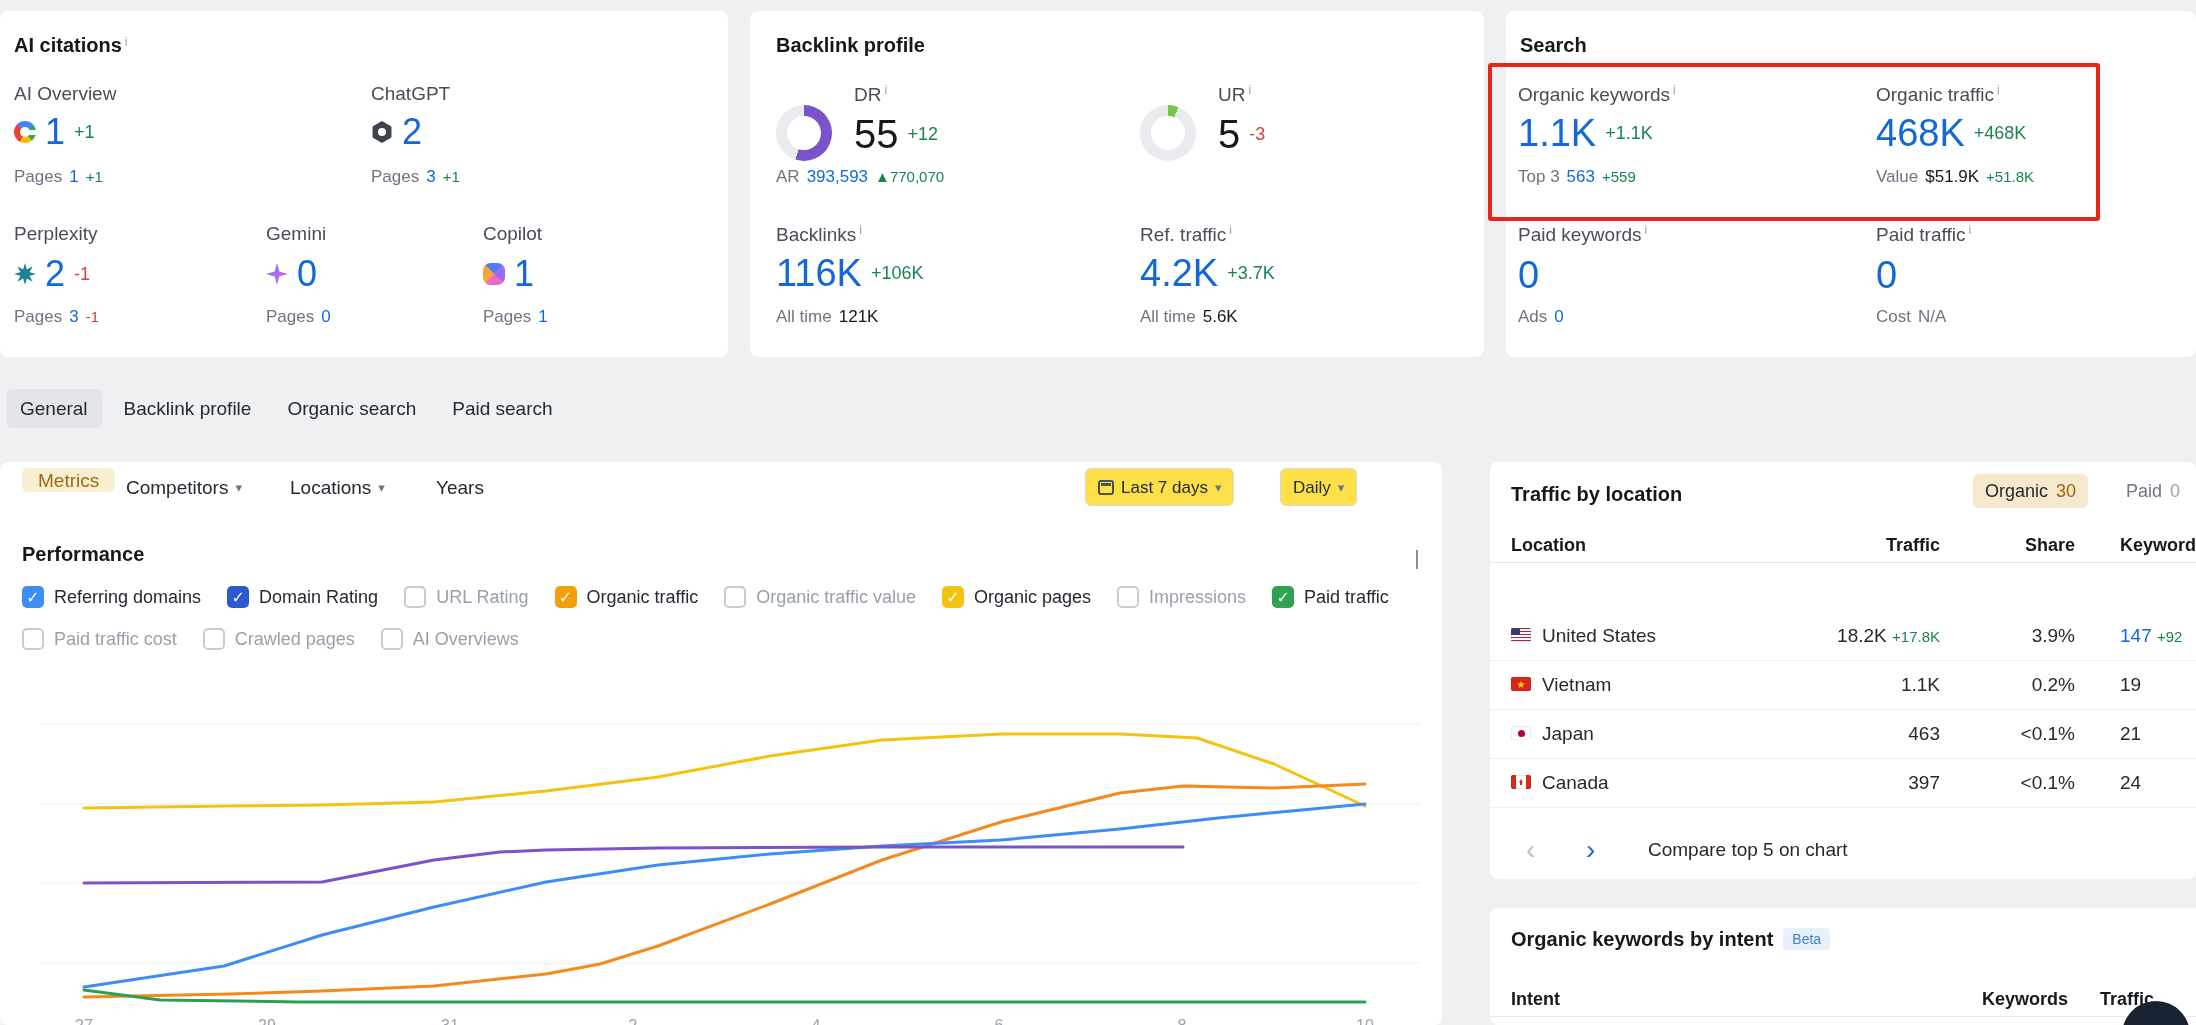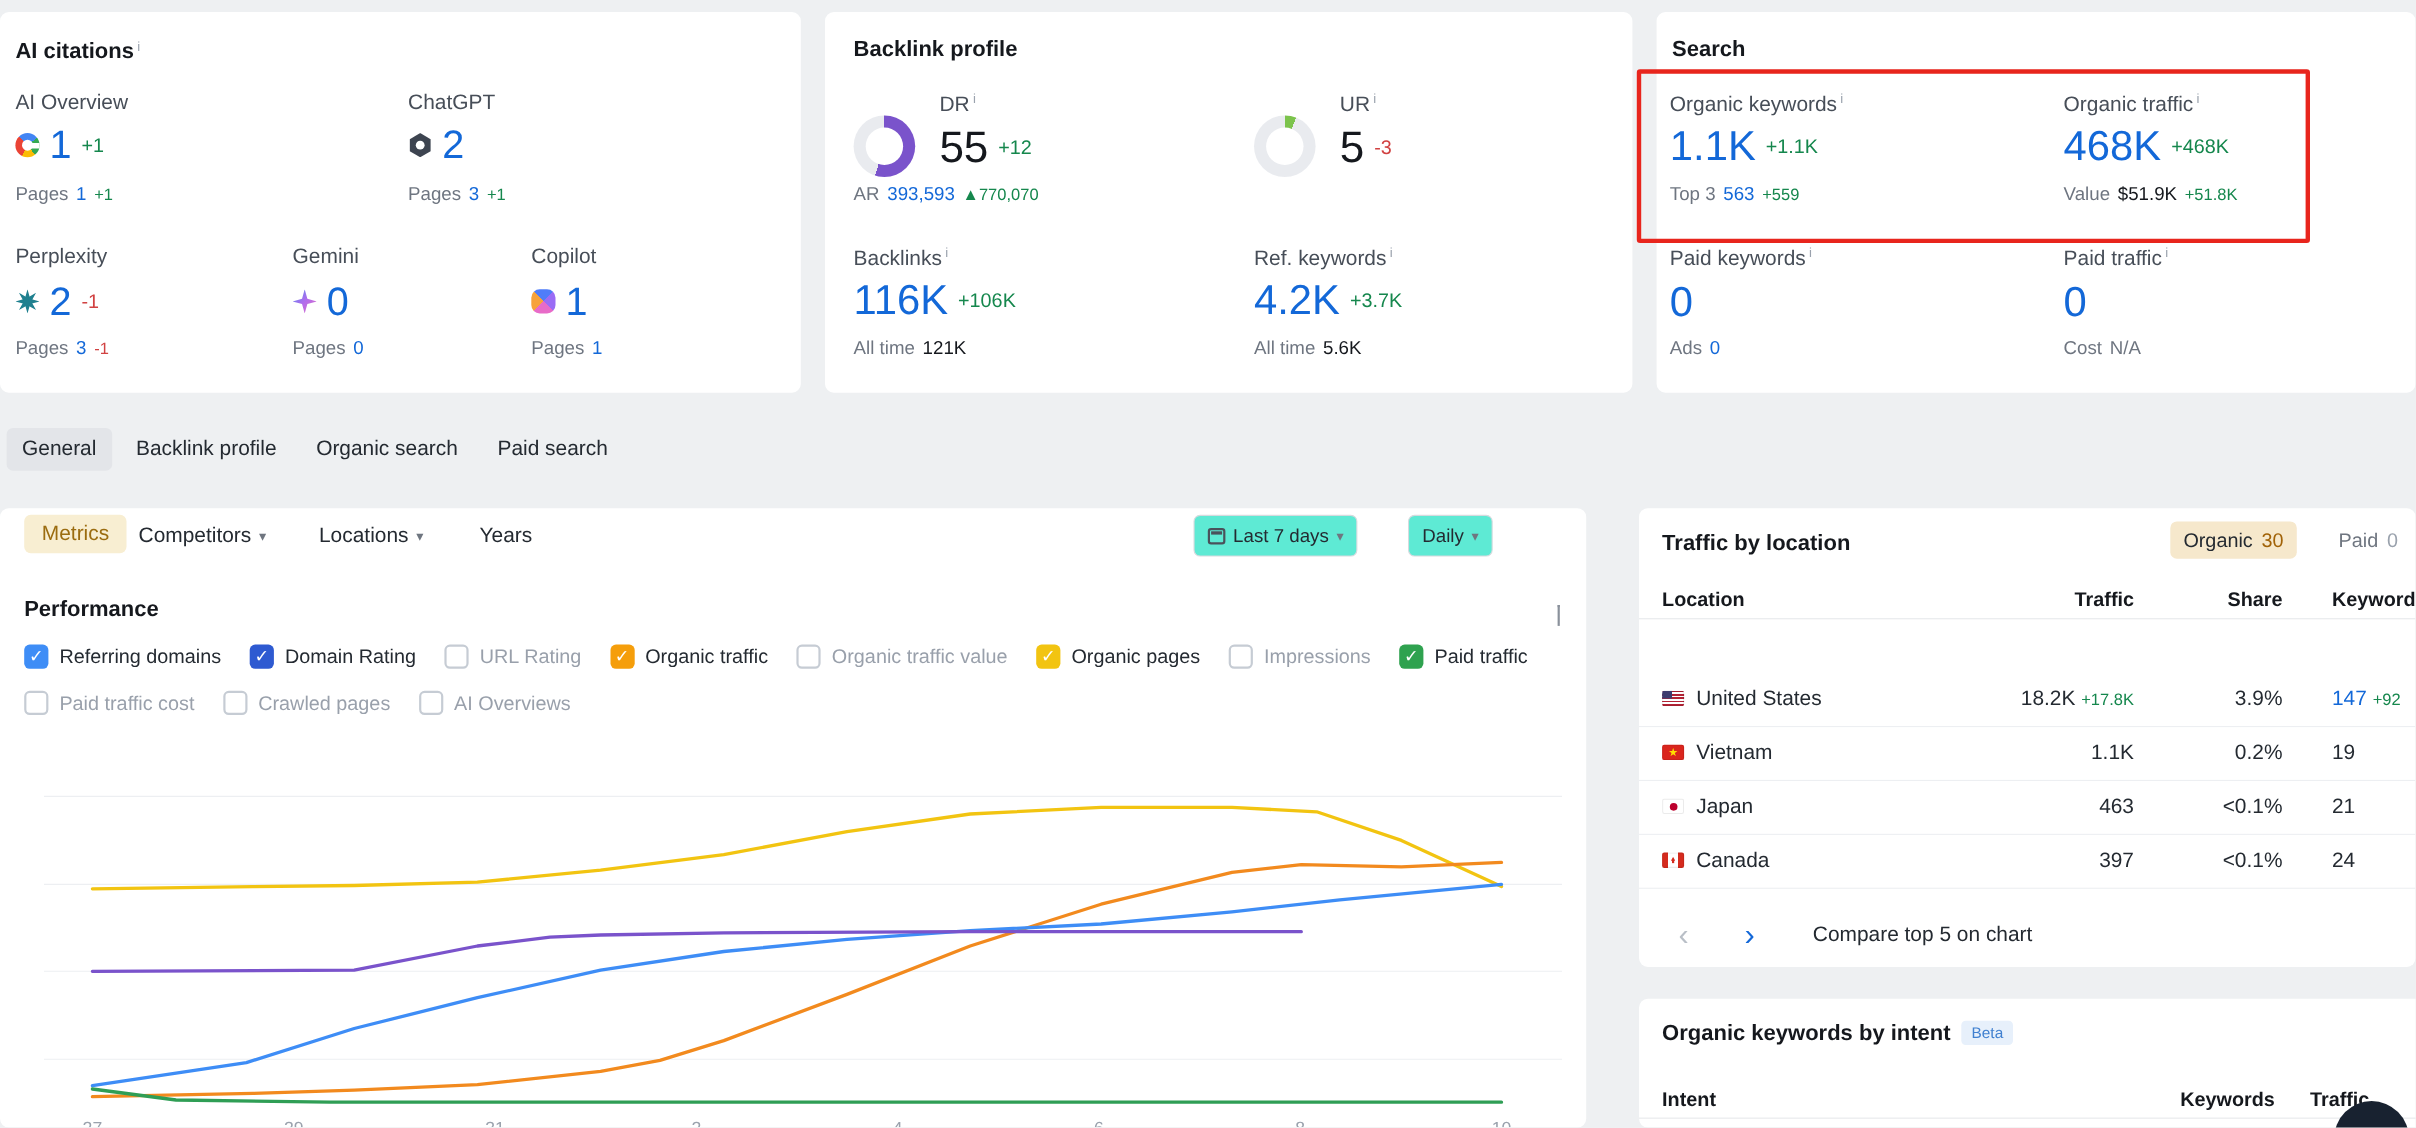--- a/index.html
+++ b/index.html
@@ -46,23 +46,23 @@
   .copilot-icon{width:22px;height:22px;border-radius:35%;
     background:conic-gradient(from -45deg,#4f7df9 0 25%,#9a6cf5 25% 50%,#e86bc8 50% 75%,#f7a23b 75% 100%);}
   
   #red-box{left:1488px;top:63px;width:604px;height:150px;border:4px solid #e8251d;border-radius:3px;pointer-events:none;}
   
   #tabs{left:6px;top:389px;display:flex;gap:8px;align-items:center;}
   .tab{padding:10px 14px;font-size:19px;color:#242a31;border-radius:6px;line-height:1;}
   .tab.active{background:#e3e5e9;}
   
   .btn{display:inline-flex;align-items:center;gap:7px;height:38px;padding:0 12px;border:1px solid #d6dade;
-    border-radius:6px;font-size:17px;color:#242a31;background:#5eead4;line-height:1;box-sizing:border-box;}
+    border-radius:6px;font-size:17px;color:#242a31;background:#fde047;line-height:1;box-sizing:border-box;}
   .btn-plain{display:inline-flex;align-items:center;gap:7px;height:38px;font-size:19px;color:#242a31;line-height:1;}
-  .metrics-btn{display:inline-flex;align-items:center;height:35px;padding:0 16px;border-radius:6px;
+  .metrics-btn{display:inline-flex;align-items:center;height:24px;padding:0 16px;border-radius:6px;
     background:#f8eed2;color:#9b6c10;font-size:19px;line-height:1;}
   .caret{color:#6f7680;font-size:13px;}
   .cal-icon{width:16px;height:15px;border:2px solid #4a515b;border-radius:3px;position:relative;box-sizing:border-box;}
   .cal-icon::before{content:"";position:absolute;left:1px;right:1px;top:1px;height:3px;background:#4a515b;}
   .kebab{width:4px;height:4px;border-radius:50%;background:#6b7280;box-shadow:0 8px 0 #6b7280,0 -8px 0 #6b7280;}
   .chev-up{width:11px;height:11px;border-left:2px solid #8a919b;border-top:2px solid #8a919b;transform:rotate(45deg);}
   
   .cb-row{position:absolute;left:22px;display:flex;gap:26px;align-items:center;white-space:nowrap;}
   .cb-item{display:inline-flex;align-items:center;gap:10px;font-size:18px;color:#242a31;}
   .cb-item.unchecked{color:#99a0ab;}
@@ -195,21 +195,21 @@
   <div class="abs val-row" style="left:26px;top:243px;">
     <span class="big">116K</span>
     <span class="delta pos">+106K</span>
   </div>
   <div class="abs subline" style="left:26px;top:297px;">
     <span class="sub">All time</span>
     <span class="num-dark">121K</span>
   </div>
 
   <div class="abs m-label" style="left:390px;top:213px;">
-    <span>Ref. keywords</span><span class="sup-i">i</span>
+    <span>Ref. traffic</span><span class="sup-i">i</span>
   </div>
   <div class="abs val-row" style="left:390px;top:243px;">
     <span class="big">4.2K</span>
     <span class="delta pos">+3.7K</span>
   </div>
   <div class="abs subline" style="left:390px;top:297px;">
     <span class="sub">All time</span>
     <span class="num-dark">5.6K</span>
   </div>
 </div>

